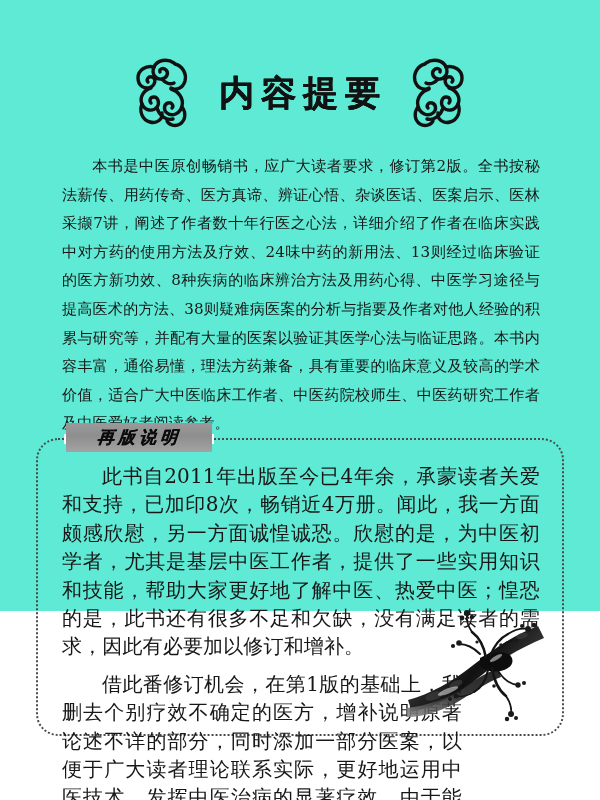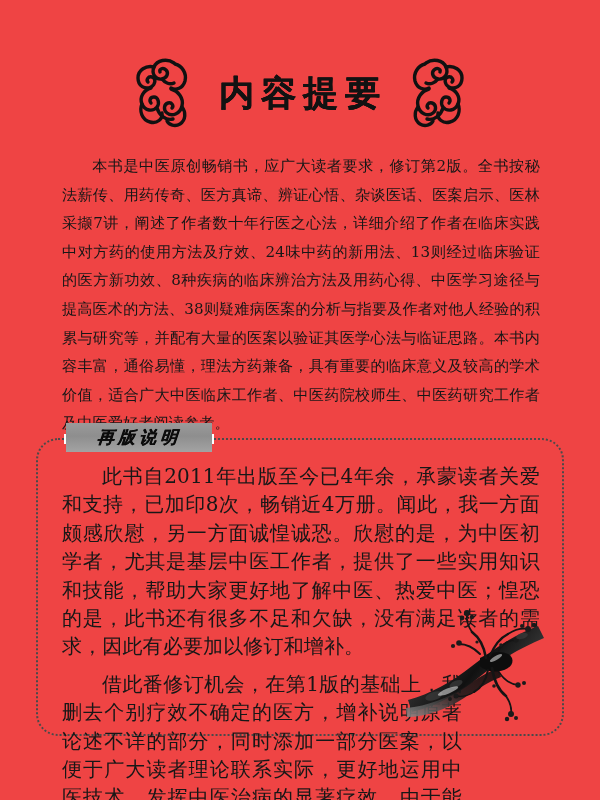--- a/index.html
+++ b/index.html
@@ -12,22 +12,22 @@
     background: #ffffff;
     font-family: "DejaVu Serif", "Liberation Serif", serif;
     overflow: hidden;
     position: relative;
   }
 
   .page {
     position: absolute;
     inset: 0;
     width: 600px;
-    height: 800px;
-    background: #ef4444;
+    height: 611px;
+    background: #5eead4;
   }
 
   
   .title-block {
     position: absolute;
     left: 0;
     top: 46px;
     width: 600px;
     height: 92px;
     display: flex;

